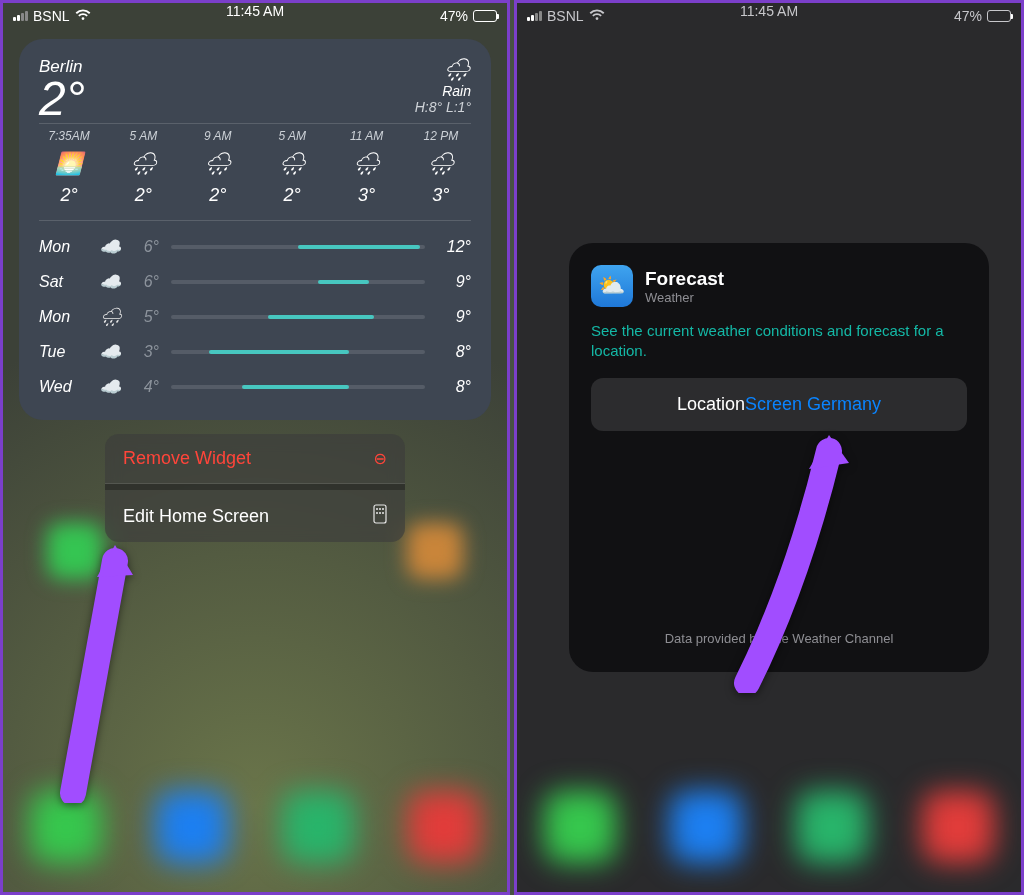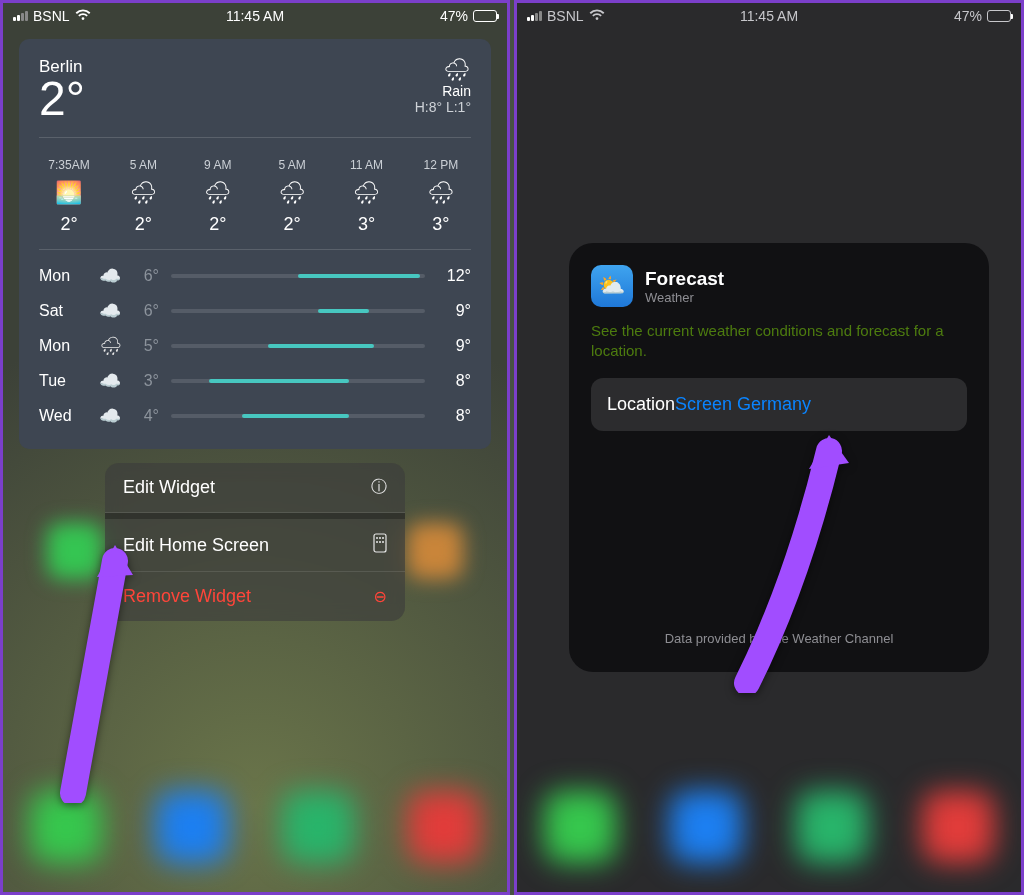--- a/index.html
+++ b/index.html
@@ -18,53 +18,53 @@
     position: relative;
     border: 3px solid #7b3fca;
     overflow: hidden;
   }
   .phone-left { background: radial-gradient(circle at 50% 90%, #6a754a 0%, #3c4138 60%); }
   .phone-right { background: #2a2a2c; }
   
   .status-bar {
     height: 26px;
     display: flex;
-    align-items: center;
     justify-content: space-between;
     padding: 0 10px;
     color: #fff;
     font-size: 14px;
     font-weight: 500;
   }
   .status-left, .status-right { display: flex; align-items: center; gap: 5px; }
   .signal-bars { display: inline-flex; align-items: flex-end; gap: 1px; }
   .signal-bars span { width: 3px; background: #fff; border-radius: 1px; }
   .signal-bars span:nth-child(1){height:4px;} .signal-bars span:nth-child(2){height:6px;} .signal-bars span:nth-child(3){height:8px; background:#888;} .signal-bars span:nth-child(4){height:10px; background:#888;}
   .wifi { font-size: 14px; }
   .battery { width: 24px; height: 12px; border: 1px solid #fff; border-radius: 3px; position: relative; }
   .battery::after { content:""; position:absolute; right:-3px; top:3px; width:2px; height:5px; background:#fff; border-radius:0 1px 1px 0;}
   .battery-fill { background:#fff; height:100%; width:47%; border-radius:1px;}
   .status-time { font-weight: 400; position:absolute; left:50%; transform:translateX(-50%);}
 
   
   .widget {
     margin: 10px 16px;
     background: #3e4652;
-    border-radius: 10px;
+    border-radius: 24px;
     padding: 18px 20px 16px;
     color: #fff;
+    font-style: italic;
   }
   .w-head { display:flex; justify-content:space-between; }
   .w-city { font-size:17px; font-weight:400; }
   .w-temp-big { font-size:48px; font-weight:300; line-height:1; margin-top:-2px;}
   .w-right-head { text-align:right; font-size:14px; }
   .cond-icon { font-size:22px; display:block;}
   .w-hilo { color:#cfd3d8; }
 
-  .hourly { display:flex; justify-content:space-between; border-top:1px solid rgba(255,255,255,.15); margin-top:14px; padding-top:20px;}
+  .hourly { display:flex; justify-content:space-between; border-top:1px solid rgba(255,255,255,.15); padding-top:5px;}
   .hr { text-align:center; width:60px;}
   .hr .t { font-size:12px; color:#cbd0d6; }
   .hr .ic { font-size:22px; margin:8px 0;}
   .hr .deg { font-size:18px; }
 
   .daily { border-top:1px solid rgba(255,255,255,.15); margin-top:14px; padding-top:8px;}
   .drow { display:flex; align-items:center; height:35px;}
   .dday { width:54px; font-size:16px;}
   .dic { width:36px; font-size:18px; text-align:center; color:#e8e8e8;}
   .dlo { width:30px; color:#8c939c; font-size:16px; text-align:right;}
@@ -123,27 +123,27 @@
   }
   .sheet-head { display:flex; gap:12px; align-items:center; }
   .app-icon {
     width:42px;height:42px; border-radius:10px;
     background: linear-gradient(180deg,#3fa4ef 0%, #1f78d8 100%);
     display:flex; align-items:center; justify-content:center;
     font-size:22px;
   }
   .sheet-title { font-size:19px; font-weight:600;}
   .sheet-sub { font-size:13px; color:#8e8e93;}
-  .sheet-desc { margin-top:14px; font-size:15px; color:#4d7c0f; line-height:1.35;}
+  .sheet-desc { margin-top:14px; font-size:15px; color:#14b8a6; line-height:1.35;}
   .loc-row {
     margin-top:16px;
     background:#2c2c2e;
     border-radius:12px;
     padding:16px 16px;
-    display:flex; justify-content:flex-start; align-items:center;
+    display:flex; justify-content:center; align-items:center;
     font-size:18px;
   }
   .loc-value { color:#0a84ff; }
   .sheet-foot { margin-top:200px; text-align:center; font-size:13px; color:#8e8e93;}
 
   .phone-right .status-bar { color:#c7c7cb; }
 
   .arrow-r { position:absolute; left:200px; top:430px; }
 </style>
 </head>
@@ -264,42 +264,38 @@
           <div class="dlo">4°</div>
           <div class="dbar">
             <div class="dbar-fill" style="left:28%;width:42%"></div>
           </div>
           <div class="dhi">8°</div>
         </div>
     </div>
   </div>
 
   <div class="context-menu">
-    <div class="cm-row">
-      <span>Edit Widget</span>
-      <span class="cm-icon">ⓘ</span>
+    <div class="cm-row destructive">
+      <span>Remove Widget</span>
+      <span class="cm-icon">⊖</span>
     </div>
     <div class="cm-row sep-thick">
       <span>Edit Home Screen</span>
       <span class="cm-icon">
         <svg width="14" height="20" viewBox="0 0 14 20">
             <rect x="1" y="1" width="12" height="18" rx="2" fill="none" stroke="#e8e8e8" stroke-width="1.2"></rect>
             <circle cx="4" cy="5" r="1" fill="#e8e8e8"></circle>
             <circle cx="7" cy="5" r="1" fill="#e8e8e8"></circle>
             <circle cx="10" cy="5" r="1" fill="#e8e8e8"></circle>
             <circle cx="4" cy="9" r="1" fill="#e8e8e8"></circle>
             <circle cx="7" cy="9" r="1" fill="#e8e8e8"></circle>
             <circle cx="10" cy="9" r="1" fill="#e8e8e8"></circle>
           </svg>
       </span>
     </div>
-    <div class="cm-row destructive">
-      <span>Remove Widget</span>
-      <span class="cm-icon">⊖</span>
-    </div>
   </div>
 
   <div class="dock-blur">
     <div class="dock-blob b-green"></div>
     <div class="dock-blob b-blue"></div>
     <div class="dock-blob b-teal"></div>
     <div class="dock-blob b-red"></div>
   </div>
 
   <div class="arrow arrow-left">

